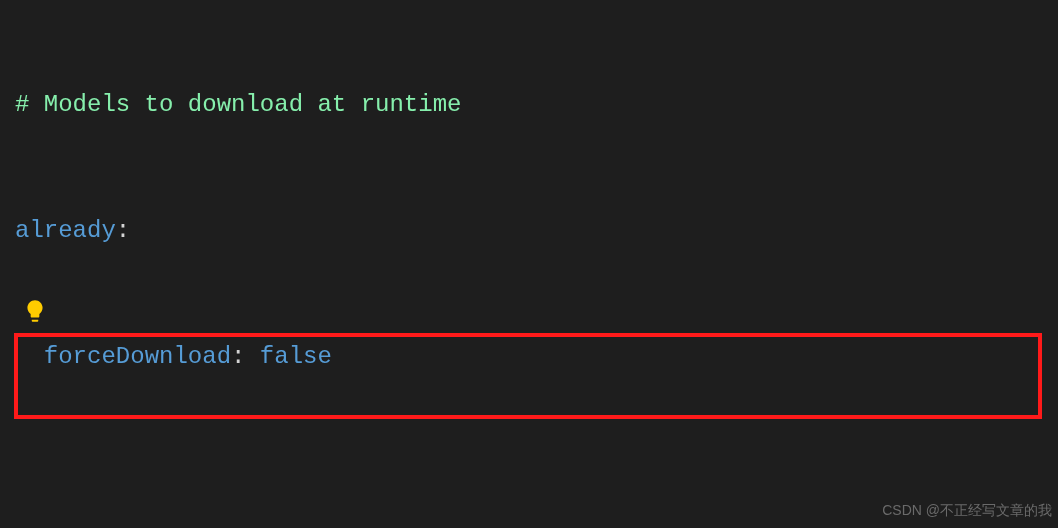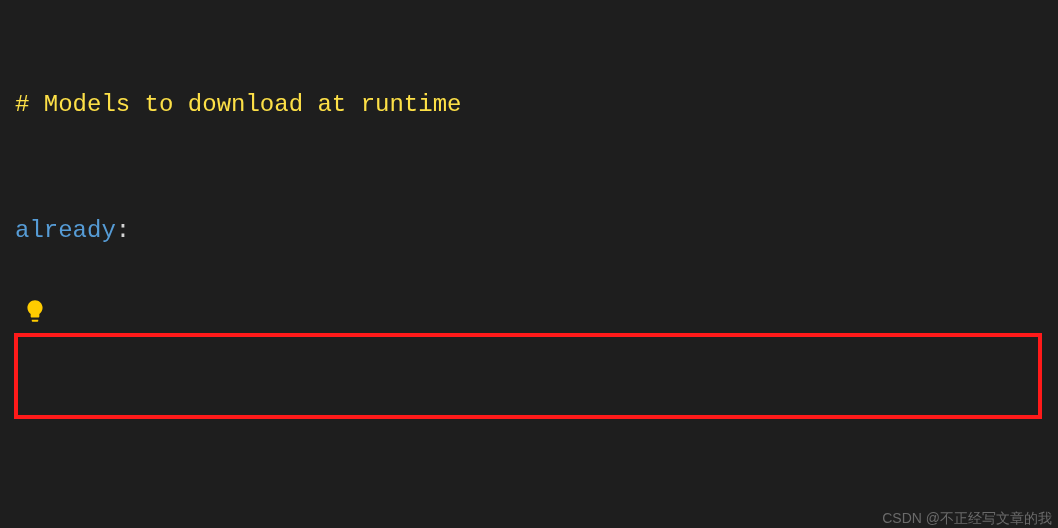--- a/index.html
+++ b/index.html
@@ -18,21 +18,21 @@
       line-height: 1.75;
       white-space: pre;
       position: relative;
     }
     .line {
       display: block;
       position: relative;
       height: 42px;
       line-height: 42px;
     }
-    .comment { color: #fde047; }
+    .comment { color: #86efac; }
     .key { color: #569cd6; }
     .punct { color: #d4d4d4; }
     .value-false { color: #569cd6; }
     .lightbulb {
       position: absolute;
       left: 22px;
       top: 298px;
       z-index: 10;
     }
     .lightbulb svg { width: 26px; height: 26px; }
@@ -42,33 +42,34 @@
       top: 333px;
       width: 1028px;
       height: 86px;
       border: 4px solid #ff1a1a;
       pointer-events: none;
       z-index: 5;
     }
     .watermark {
       position: absolute;
       right: 6px;
-      bottom: 0;
+      bottom: 8px;
       font-size: 14px;
       color: #6a6a6a;
       font-family: Arial, sans-serif;
     }
     .pad { display: inline-block; width: 15px; }
   </style>
 </head>
 <body>
 
 <div class="editor">
   <span class="line"><span class="pad"></span><span class="comment"># Models to download at runtime</span></span>
   <span class="line"><span class="pad"></span><span class="key">already</span><span class="punct">:</span></span>
+  <span class="line"><span class="pad"></span>  <span class="key">forceDownload</span><span class="punct">: </span><span class="value-false">false</span></span>
   
   
   
   
   
   
   
   
   
 </div>

